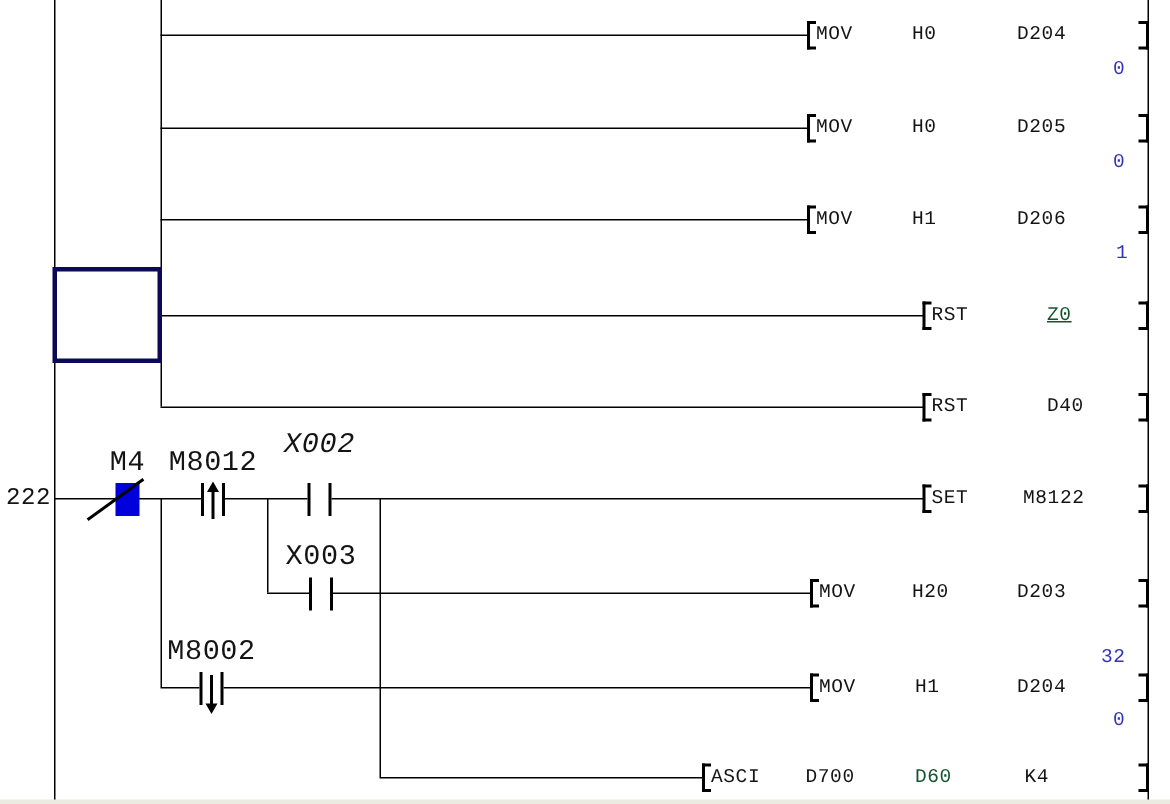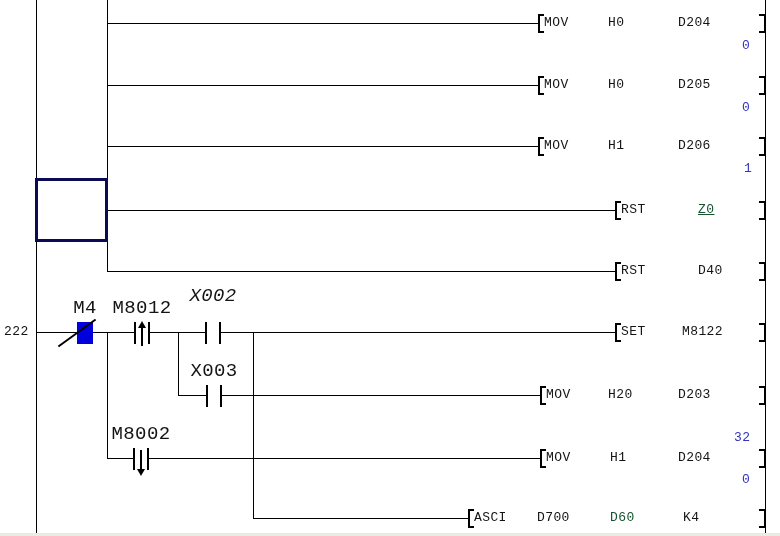--- a/index.html
+++ b/index.html
@@ -16,21 +16,21 @@
     letter-spacing:0.4px;white-space:pre;
   }
   .lbl{
     font-size:19px;line-height:15px;color:#141414;
     letter-spacing:0.4px;text-align:center;width:80px;
   }
   .val{
     font-size:13px;line-height:16px;letter-spacing:0.4px;white-space:pre;
   }
   .stepnum{
-    font-size:13px;line-height:16px;color:#141414;letter-spacing:0.4px;
+    font-size:16px;line-height:16px;color:#141414;letter-spacing:0.4px;
   }
   .bottom-edge{left:0;top:533px;width:780px;height:3px;}
 </style>
 </head>
 <body>
 
 <div id="cv" style="background: rgb(255, 255, 255);">
   <div class="abs stepnum" style="left:4px;top:324px">222</div>
   <div class="abs bottom-edge" style="background: rgb(236, 235, 226);"></div>
 <div class="abs" style="left: 36px; top: 0px; width: 1px; height: 533px; background: rgb(0, 0, 0);"></div>

